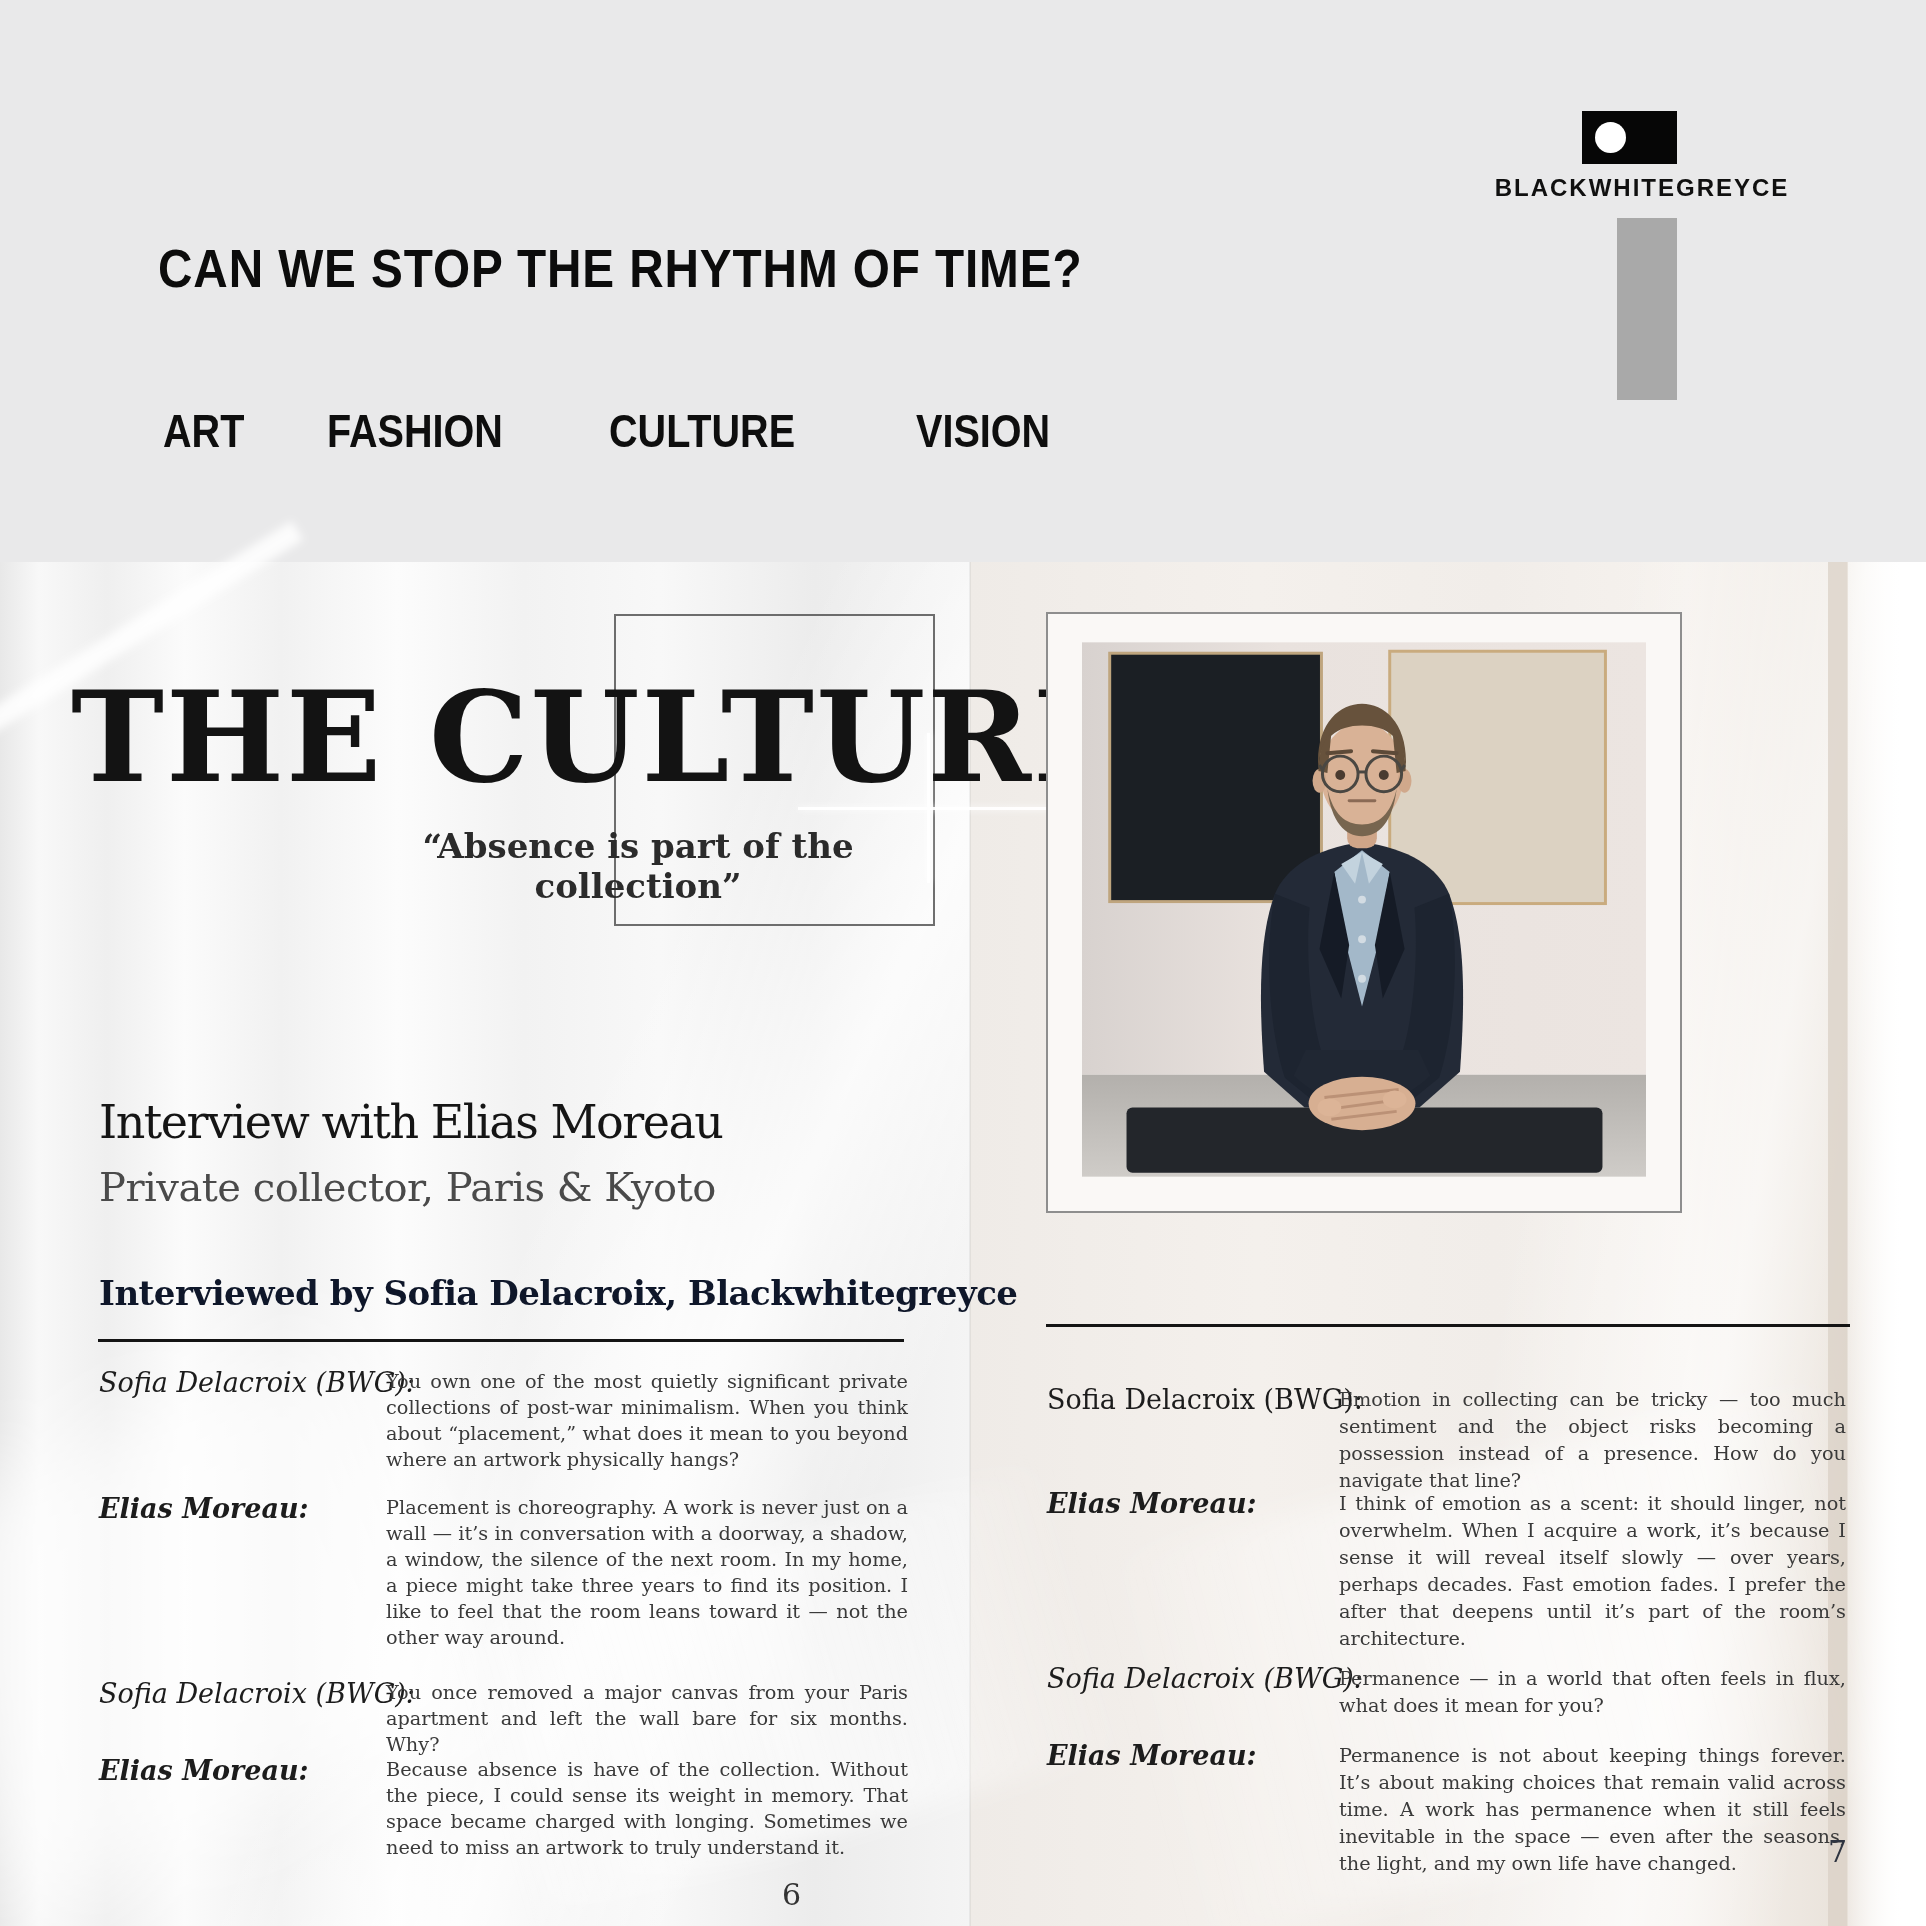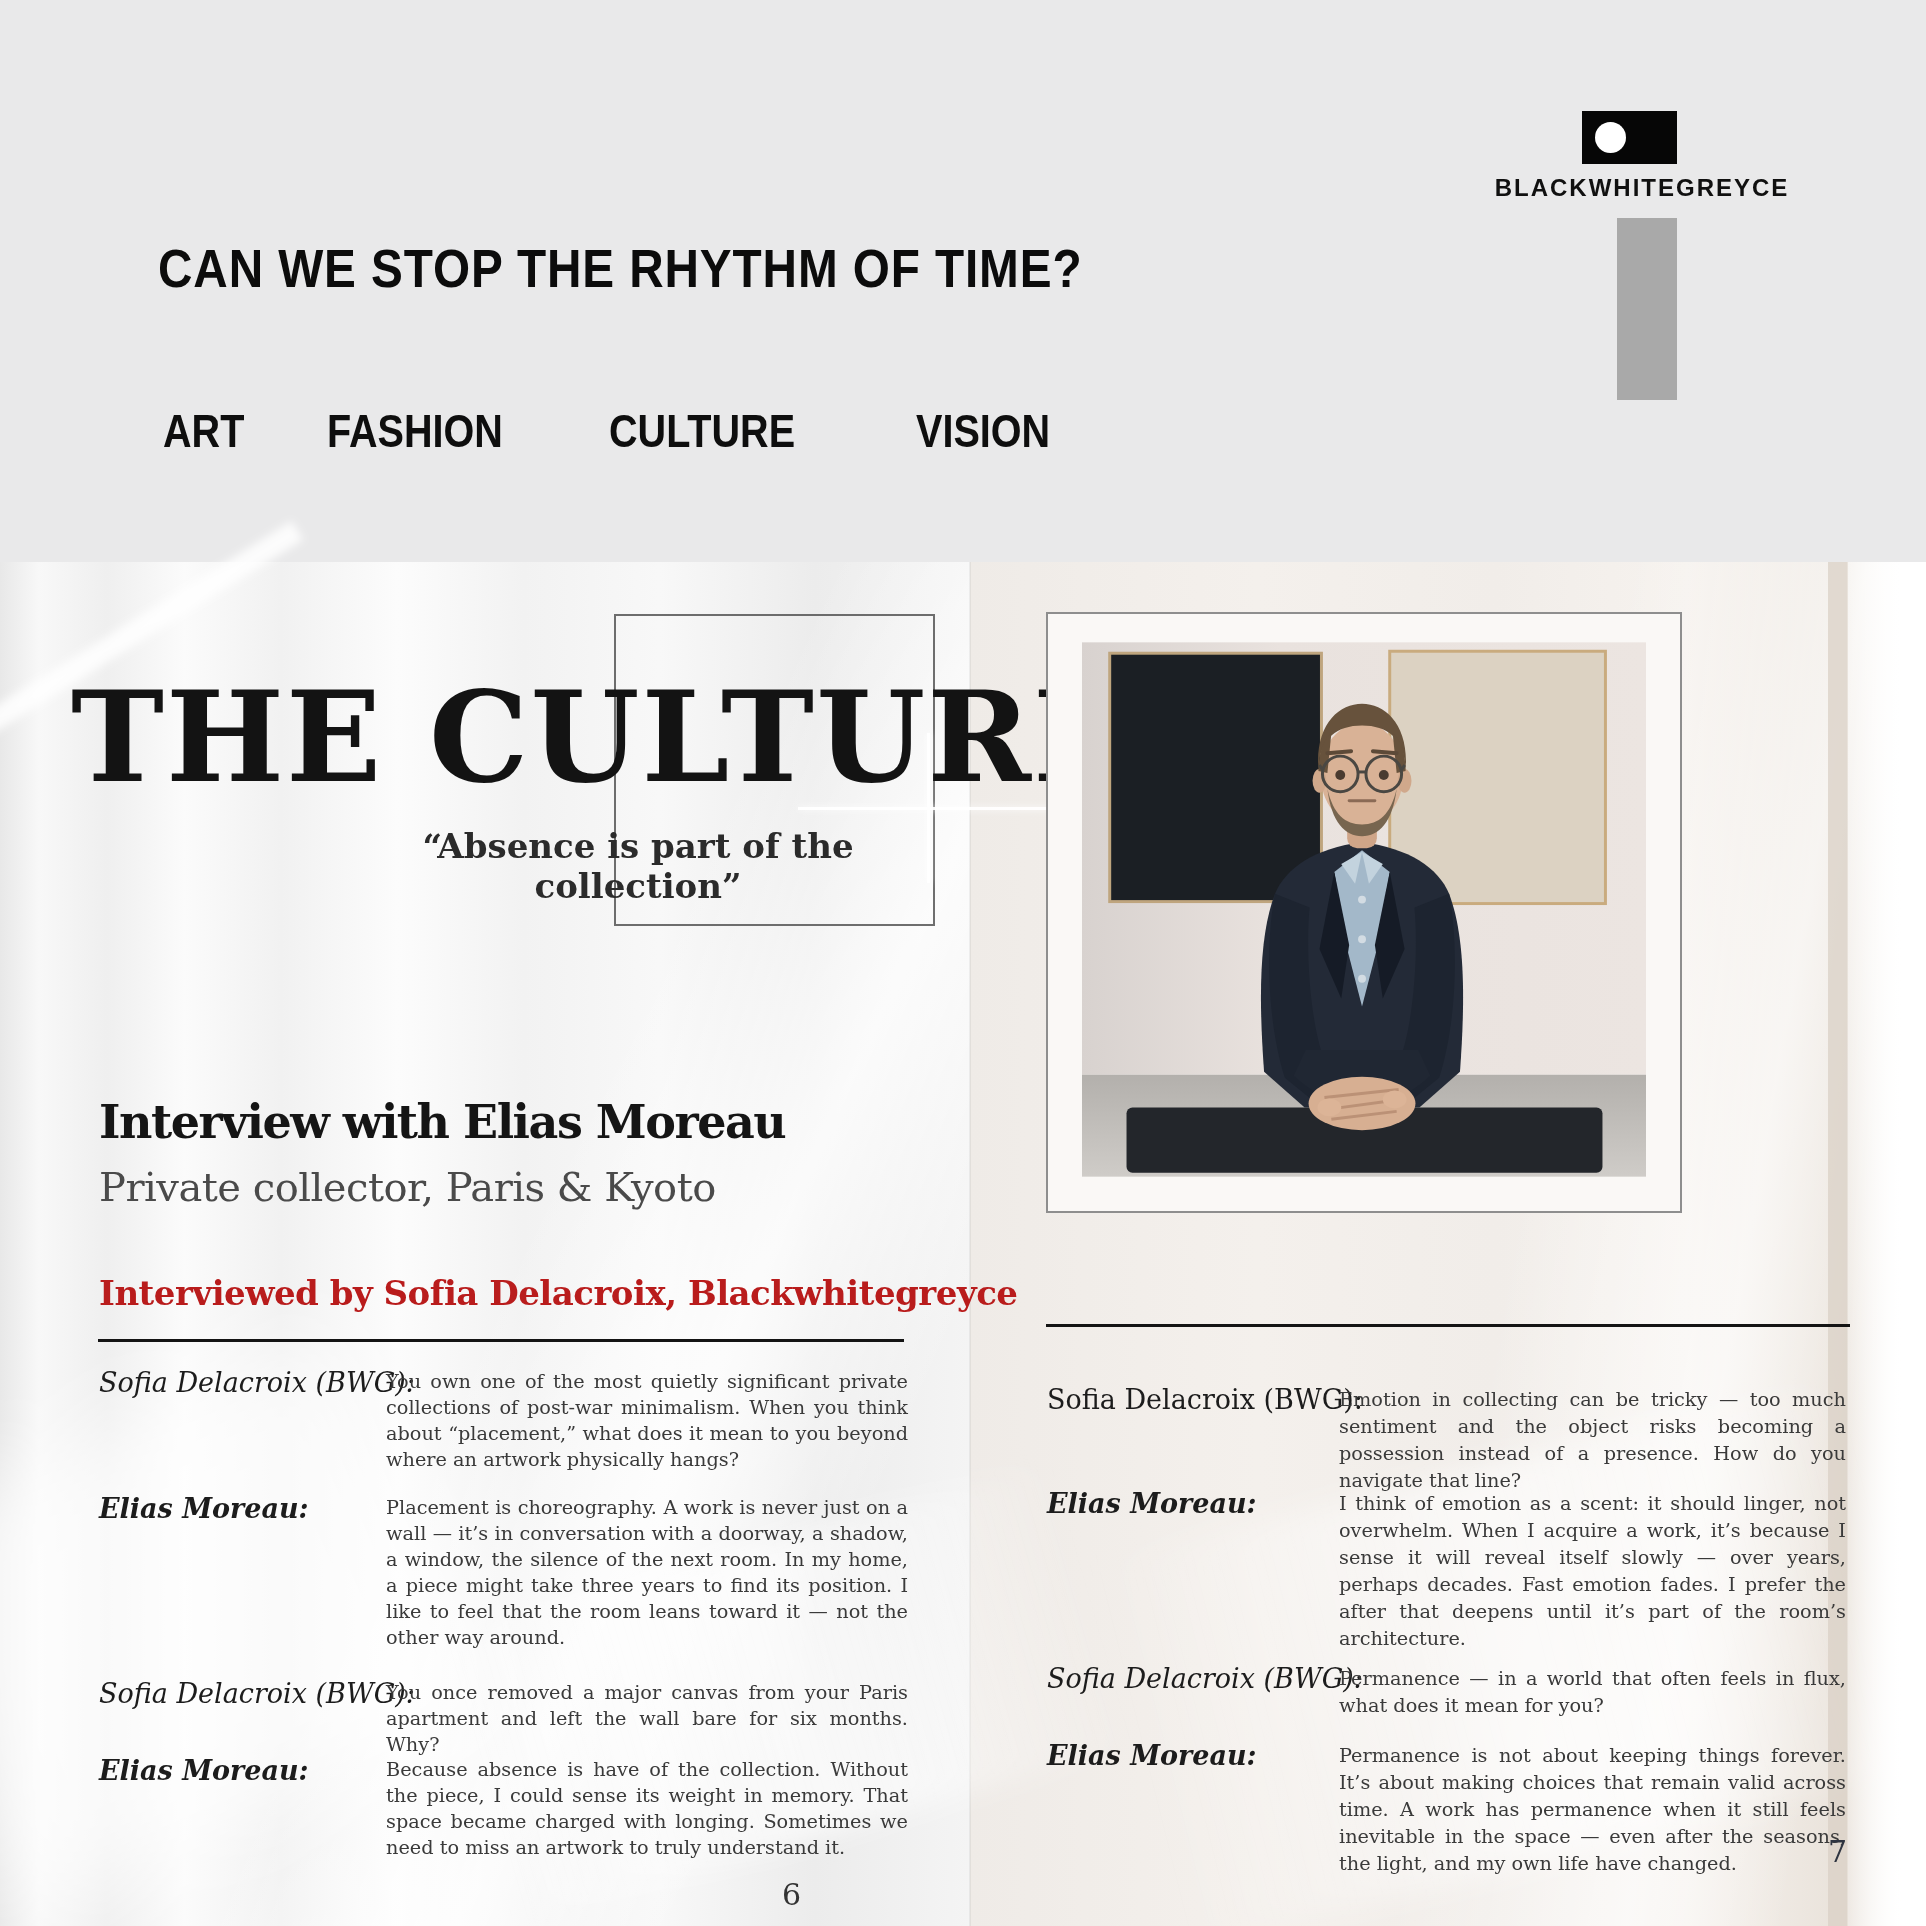--- a/index.html
+++ b/index.html
@@ -48,25 +48,25 @@
   .frame-square{position:absolute;left:614px;top:614px;width:317px;height:308px;
                 border:2px solid rgba(70,70,70,.78);}
   .sparkle-h{position:absolute;left:798px;top:807px;width:259px;height:3px;background:rgba(255,255,255,.95);
              box-shadow:0 0 7px rgba(255,255,255,.9);}
   .sparkle-v{position:absolute;left:927px;top:733px;width:3px;height:150px;background:rgba(255,255,255,.95);
              box-shadow:0 0 7px rgba(255,255,255,.9);}
   .title{position:absolute;left:71px;top:675px;font-weight:700;font-size:125px;line-height:1;
          letter-spacing:2px;color:#131313;white-space:nowrap;}
   .quote{position:absolute;left:351px;top:826px;width:574px;text-align:center;
          font-weight:700;font-size:34px;color:#2b2b2b;}
-  .heading{position:absolute;left:99px;top:1095px;font-weight:700;font-size:46px;
+  .heading{position:absolute;left:99px;top:1095px;font-weight:400;font-size:46px;
            letter-spacing:-1.5px;color:#151515;white-space:nowrap;}
   .subheading{position:absolute;left:99px;top:1164px;font-size:40px;letter-spacing:-0.5px;color:#4a4a4a;white-space:nowrap;}
   .byline{position:absolute;left:99px;top:1273px;font-weight:700;font-size:34px;
-          letter-spacing:-0.5px;color:#b91c1c;white-space:nowrap;}
+          letter-spacing:-0.5px;color:#0f172a;white-space:nowrap;}
   .rule{position:absolute;height:3px;background:#141414;}
   .rule-left{left:98px;top:1339px;width:806px;}
   .rule-right{left:1046px;top:1324px;width:804px;}
   
   .qa-label{position:absolute;font-size:27px;color:#1c1c1c;white-space:nowrap;}
   .lab-it{font-style:italic;}
   .lab-bi{font-style:italic;font-weight:700;}
   .qa-text{position:absolute;font-size:19.3px;line-height:26px;text-align:justify;color:#3a3a3a;}
   .l-lab{left:99px;} .l-txt{left:386px;width:522px;}
   .r-lab{left:1047px;} .r-txt{left:1339px;width:507px;line-height:27px;}

